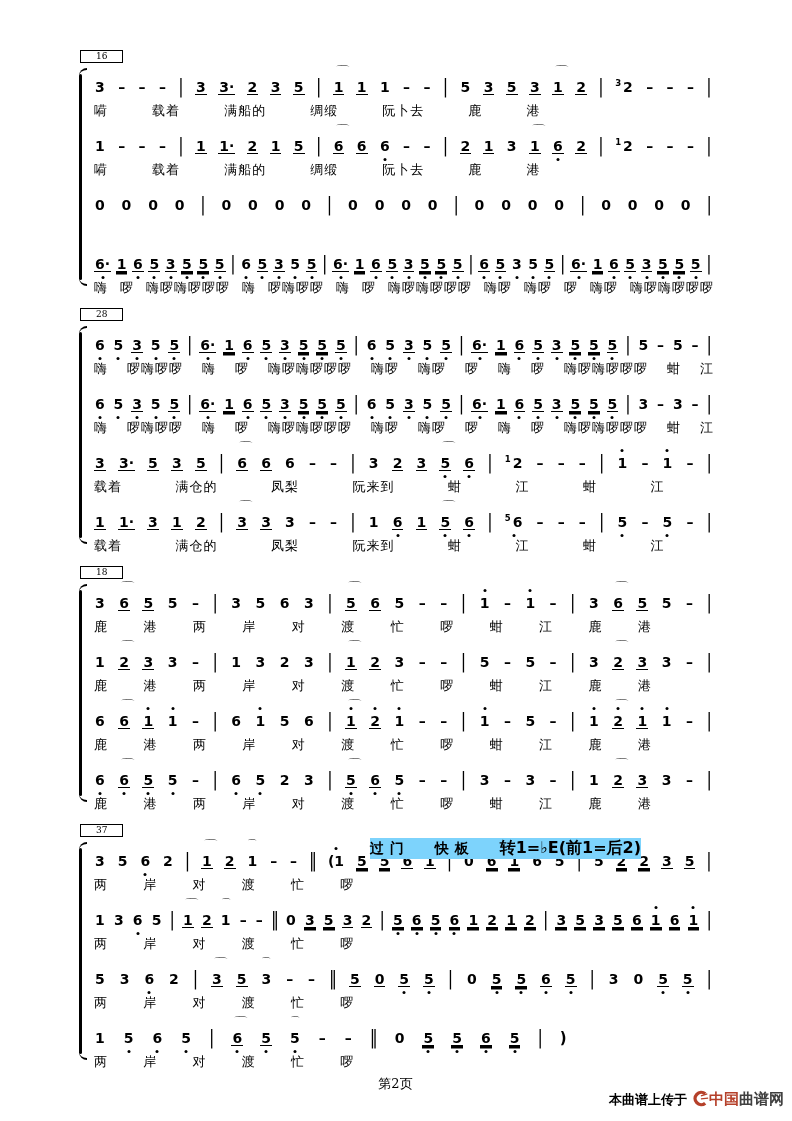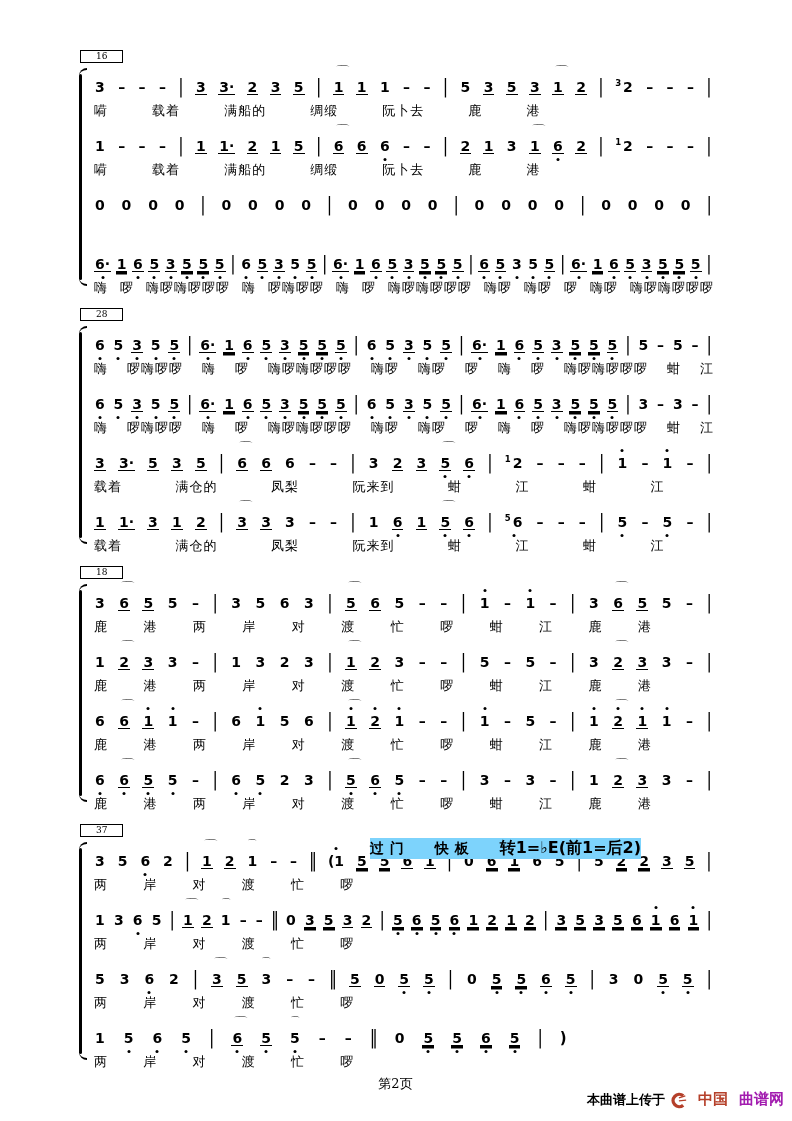--- a/index.html
+++ b/index.html
@@ -47,23 +47,23 @@
   .lyrics span{white-space:nowrap;}
   
   .annotation{position:absolute;top:-2px;left:45%;display:flex;gap:25px;align-items:baseline;font-weight:700;z-index:2;background:#7dd3fc;}
   .annotation .big{font-size:14px;letter-spacing:6px;}
   .annotation .small{font-size:16px;letter-spacing:0;}
   
   .pagenum{position:absolute;left:0;right:1px;bottom:28px;text-align:center;font-size:13px;
     font-family:"DejaVu Serif","Liberation Serif",serif;}
   .uploadline{position:absolute;right:8px;bottom:12px;display:flex;align-items:center;gap:5px;
     font-size:13px;font-weight:700;font-family:Liberation Mono, monospace;}
-  .sitename{display:flex;align-items:flex-end;gap:11px;font-weight:700;font-size:15px;}
+  .sitename{display:flex;align-items:flex-start;gap:0;font-weight:700;font-size:15px;}
   .zh1{color:#b5402a;}
-  .zh2{color:#a21caf;}
+  .zh2{color:#404040;}
 </style>
 </head>
 <body>
 
 <div class="page">
   <div id="systems">
       <div class="system"><div class="markbox">16</div><div class="sysbody">
           <div class="bracket"></div>
           <div class="voice">
             <div class="notes">

